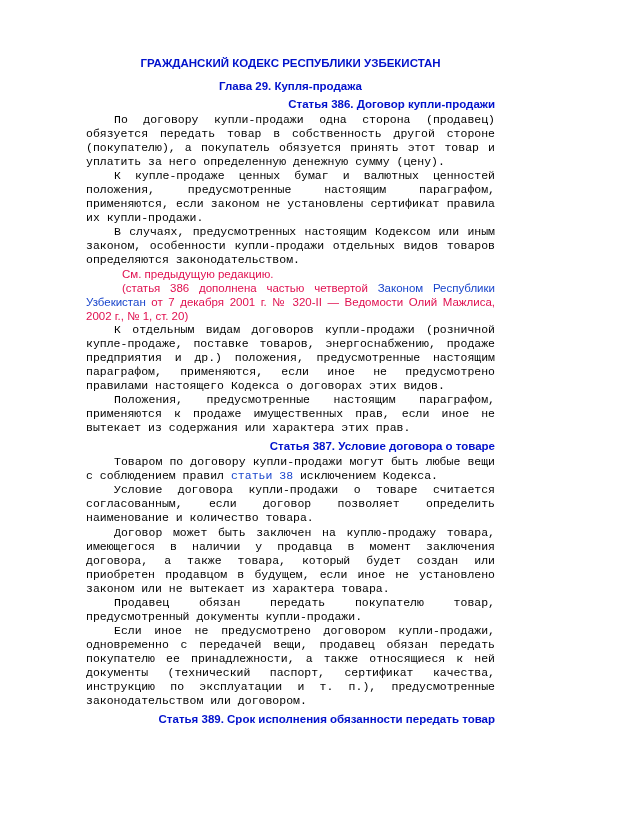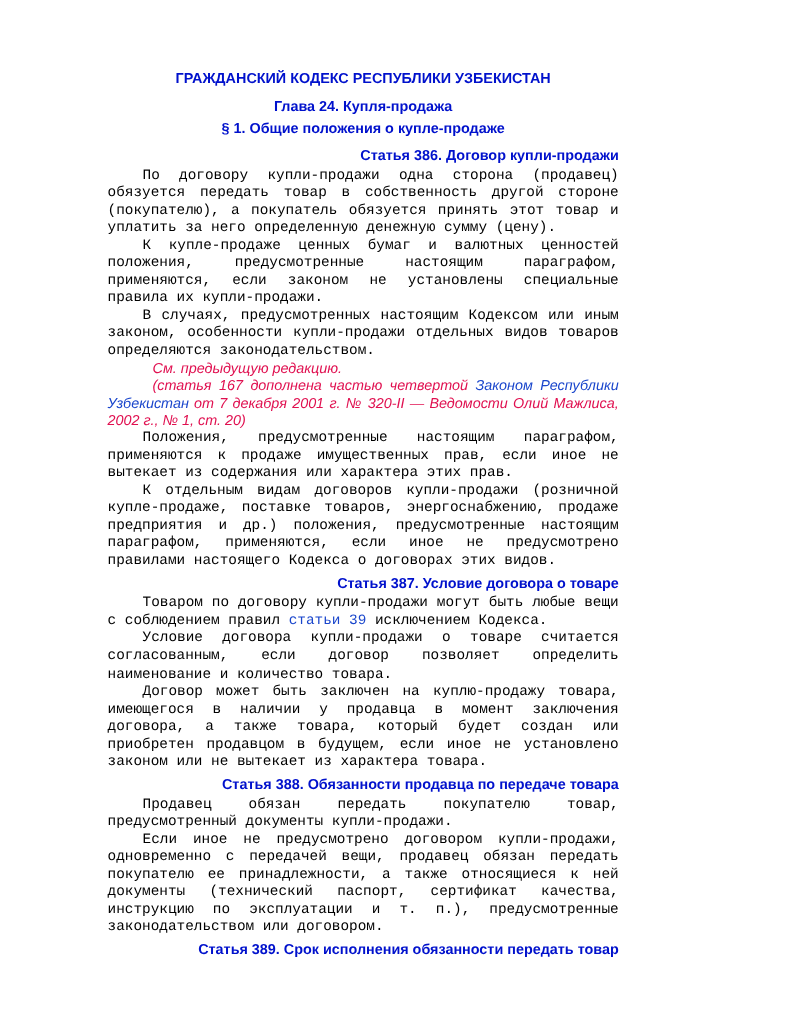--- a/index.html
+++ b/index.html
@@ -35,47 +35,44 @@
     color:var(--heading-blue);
     font-weight:bold;
     text-align:right;
     text-indent:48px;
     margin-top:4px;
     margin-bottom:2px;
   }
   .b{text-indent:28px;font-family:Liberation Mono, monospace;}
   .note{
     color:var(--note-red);
-    font-style:italic;
     text-indent:36px;
   }
   .link{color:var(--link-blue);cursor:pointer;}
 </style>
 </head>
 <body>
 
 <div class="page">
 
   <p class="h-center title">ГРАЖДАНСКИЙ КОДЕКС РЕСПУБЛИКИ УЗБЕКИСТАН</p>
-  <p class="h-center">Глава 24. Купля-продажа</p>
-  <p class="h-center section">§ 1. Общие положения о купле-продаже</p>
+  <p class="h-center">Глава 29. Купля-продажа</p>
 
   <p class="art">Статья 386. Договор купли-продажи</p>
   <p class="b">По договору купли-продажи одна сторона (продавец) обязуется передать товар в собственность другой стороне (покупателю), а покупатель обязуется принять этот товар и уплатить за него определенную денежную сумму (цену).</p>
-  <p class="b">К купле-продаже ценных бумаг и валютных ценностей положения, предусмотренные настоящим параграфом, применяются, если законом не установлены специальные правила их купли-продажи.</p>
+  <p class="b">К купле-продаже ценных бумаг и валютных ценностей положения, предусмотренные настоящим параграфом, применяются, если законом не установлены сертификат правила их купли-продажи.</p>
   <p class="b">В случаях, предусмотренных настоящим Кодексом или иным законом, особенности купли-продажи отдельных видов товаров определяются законодательством.</p>
   <p class="note">См. предыдущую редакцию.</p>
-  <p class="note"><span>(статья 167 дополнена частью четвертой </span><span class="link">Законом Республики Узбекистан</span><span> от 7 декабря 2001 г. № 320-II — Ведомости Олий Мажлиса, 2002 г., № 1, ст. 20)</span></p>
+  <p class="note"><span>(статья 386 дополнена частью четвертой </span><span class="link">Законом Республики Узбекистан</span><span> от 7 декабря 2001 г. № 320-II — Ведомости Олий Мажлиса, 2002 г., № 1, ст. 20)</span></p>
+  <p class="b">К отдельным видам договоров купли-продажи (розничной купле-продаже, поставке товаров, энергоснабжению, продаже предприятия и др.) положения, предусмотренные настоящим параграфом, применяются, если иное не предусмотрено правилами настоящего Кодекса о договорах этих видов.</p>
   <p class="b">Положения, предусмотренные настоящим параграфом, применяются к продаже имущественных прав, если иное не вытекает из содержания или характера этих прав.</p>
-  <p class="b">К отдельным видам договоров купли-продажи (розничной купле-продаже, поставке товаров, энергоснабжению, продаже предприятия и др.) положения, предусмотренные настоящим параграфом, применяются, если иное не предусмотрено правилами настоящего Кодекса о договорах этих видов.</p>
 
   <p class="art">Статья 387. Условие договора о товаре</p>
-  <p class="b"><span>Товаром по договору купли-продажи могут быть любые вещи с соблюдением правил </span><span class="link">статьи 39</span><span> исключением Кодекса.</span></p>
+  <p class="b"><span>Товаром по договору купли-продажи могут быть любые вещи с соблюдением правил </span><span class="link">статьи 38</span><span> исключением Кодекса.</span></p>
   <p class="b">Условие договора купли-продажи о товаре считается согласованным, если договор позволяет определить наименование и количество товара.</p>
   <p class="b">Договор может быть заключен на куплю-продажу товара, имеющегося в наличии у продавца в момент заключения договора, а также товара, который будет создан или приобретен продавцом в будущем, если иное не установлено законом или не вытекает из характера товара.</p>
 
-  <p class="art">Статья 388. Обязанности продавца по передаче товара</p>
   <p class="b">Продавец обязан передать покупателю товар, предусмотренный документы купли-продажи.</p>
   <p class="b">Если иное не предусмотрено договором купли-продажи, одновременно с передачей вещи, продавец обязан передать покупателю ее принадлежности, а также относящиеся к ней документы (технический паспорт, сертификат качества, инструкцию по эксплуатации и т. п.), предусмотренные законодательством или договором.</p>
 
   <p class="art">Статья 389. Срок исполнения обязанности передать товар</p>
 
 </div>
 
 </body></html>

